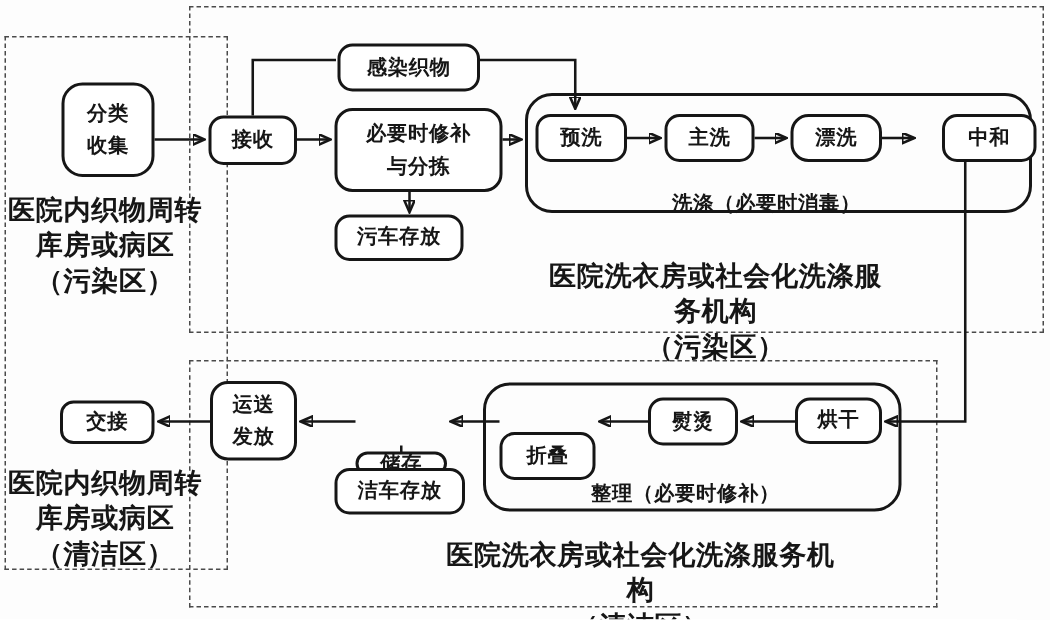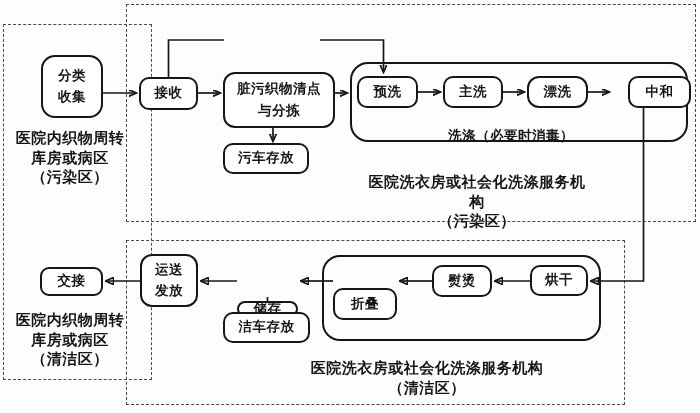--- a/index.html
+++ b/index.html
@@ -44,21 +44,21 @@
 
   .caption {
     position:absolute; transform:translateX(-50%);
     font-weight:700; font-size:13.5px; letter-spacing:0.5px; white-space:pre-line; text-align:center;margin-top:12px;
   }
   #caption-washing   { left:511px; top:115px; }
   #caption-finishing { left:457px; top:308px; }
 
   .zone-label {
     position:absolute; transform:translateX(-50%);
-    font-weight:700; font-size:15px; line-height:1.3; letter-spacing:0.5px;
+    font-weight:700; font-size:18px; line-height:1.3; letter-spacing:0.5px;
     white-space:pre-line; text-align:center;
   }
   #label-hospital-dirty { left:70px;  top:129px; }
   #label-laundry-dirty  { left:477px; top:173px; }
   #label-hospital-clean { left:70px;  top:311px; }
   #label-laundry-clean  { left:427px; top:359px; }
 
   svg.flow { position:absolute; left:0; top:0; pointer-events:none; }
   svg.flow path { stroke:#161616; stroke-width:1.7; fill:none; }
 </style>
@@ -94,37 +94,39 @@
     <path d="M432,281 H400" marker-end="url(#ah)"></path>
     <path d="M333,281 H301" marker-end="url(#ah)"></path>
     <path d="M237,281 H201" marker-end="url(#ah)"></path>
     <path d="M140,281 H106" marker-end="url(#ah)"></path>
     <path d="M267.5,297 V309" marker-end="url(#ah)"></path>
   </svg>
 
   <div class="node" id="node-collect">分类
 收集</div>
   <div class="node" id="node-receive">接收</div>
-  <div class="node" id="node-sort">脏污织物清点
+  <div class="node" id="node-infected">感染织物</div>
+  <div class="node" id="node-sort">必要时修补
 与分拣</div>
   <div class="node" id="node-dirty-cart">污车存放</div>
   <div class="node" id="node-prewash">预洗</div>
   <div class="node" id="node-mainwash">主洗</div>
   <div class="node" id="node-rinse">漂洗</div>
   <div class="node" id="node-neutralize">中和</div>
   <div class="node" id="node-handover">交接</div>
   <div class="node" id="node-dispatch">运送
 发放</div>
   <div class="node" id="node-store">储存</div>
   <div class="node" id="node-clean-cart">洁车存放</div>
   <div class="node" id="node-fold">折叠</div>
   <div class="node" id="node-iron">熨烫</div>
   <div class="node" id="node-dry">烘干</div>
 
   <div class="caption" id="caption-washing">洗涤（必要时消毒）</div>
+  <div class="caption" id="caption-finishing">整理（必要时修补）</div>
 
   <div class="zone-label" id="label-hospital-dirty">医院内织物周转
 库房或病区
 （污染区）</div>
   <div class="zone-label" id="label-laundry-dirty">医院洗衣房或社会化洗涤服务机构
 （污染区）</div>
   <div class="zone-label" id="label-hospital-clean">医院内织物周转
 库房或病区
 （清洁区）</div>
   <div class="zone-label" id="label-laundry-clean">医院洗衣房或社会化洗涤服务机构

